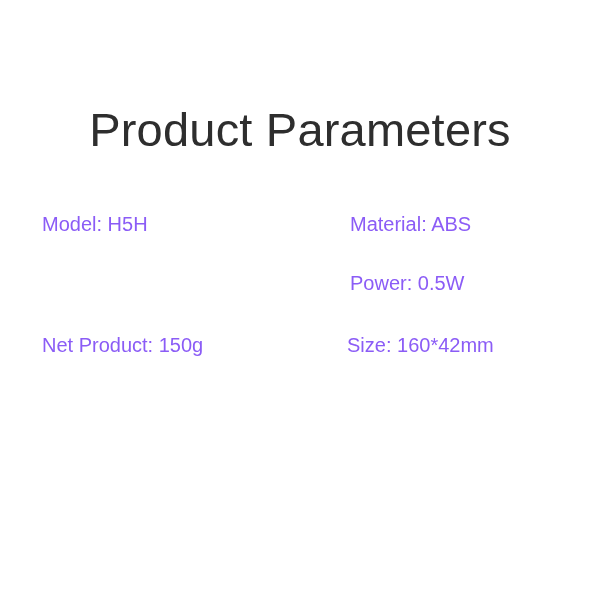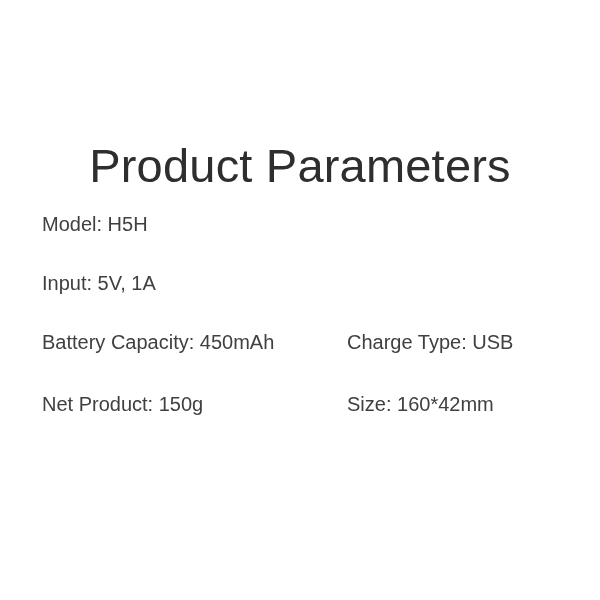--- a/index.html
+++ b/index.html
@@ -25,41 +25,40 @@
     left: 0;
     top: 106px;
     width: 600px;
     text-align: center;
     font-size: 47px;
     font-weight: 400;
     color: #2e2e2e;
     letter-spacing: 0.2px;
     line-height: 1.0;
     white-space: nowrap;
-    margin-top: 36px;
   }
   .spec-table {
     position: absolute;
     left: 0;
     top: 212px;
     width: 600px;
   }
   .spec-row {
     position: relative;
     height: 59px;
   }
   .spec-row:last-child {
     height: auto;
   }
   .spec-cell {
     position: absolute;
     top: 0;
     font-size: 20px;
     font-weight: 400;
-    color: #404040;
+    color: #8b5cf6;
     line-height: 24px;
     white-space: nowrap;
   }
   .spec-cell.col-left {
     left: 42px;
   }
   .spec-cell.col-right {
     left: 350px;
   }
   .spec-row.row-3 .spec-cell.col-right,
@@ -74,30 +73,27 @@
 <body>
 
 <div class="spec-sheet">
 
   <div class="sheet-title">Product Parameters</div>
 
   <div class="spec-table">
 
     <div class="spec-row row-1">
       <div class="spec-cell col-left">Model: H5H</div>
+      <div class="spec-cell col-right">Material: ABS</div>
     </div>
 
     <div class="spec-row row-2">
-      <div class="spec-cell col-left">Input: 5V, 1A</div>
+      <div class="spec-cell col-right">Power: 0.5W</div>
     </div>
 
-    <div class="spec-row row-3">
-      <div class="spec-cell col-left">Battery Capacity: 450mAh</div>
-      <div class="spec-cell col-right">Charge Type: USB</div>
-    </div>
 
     <div class="spec-row row-4">
       <div class="spec-cell col-left">Net Product: 150g</div>
       <div class="spec-cell col-right">Size: 160*42mm</div>
     </div>
 
   </div>
 </div>
 
 </body></html>

